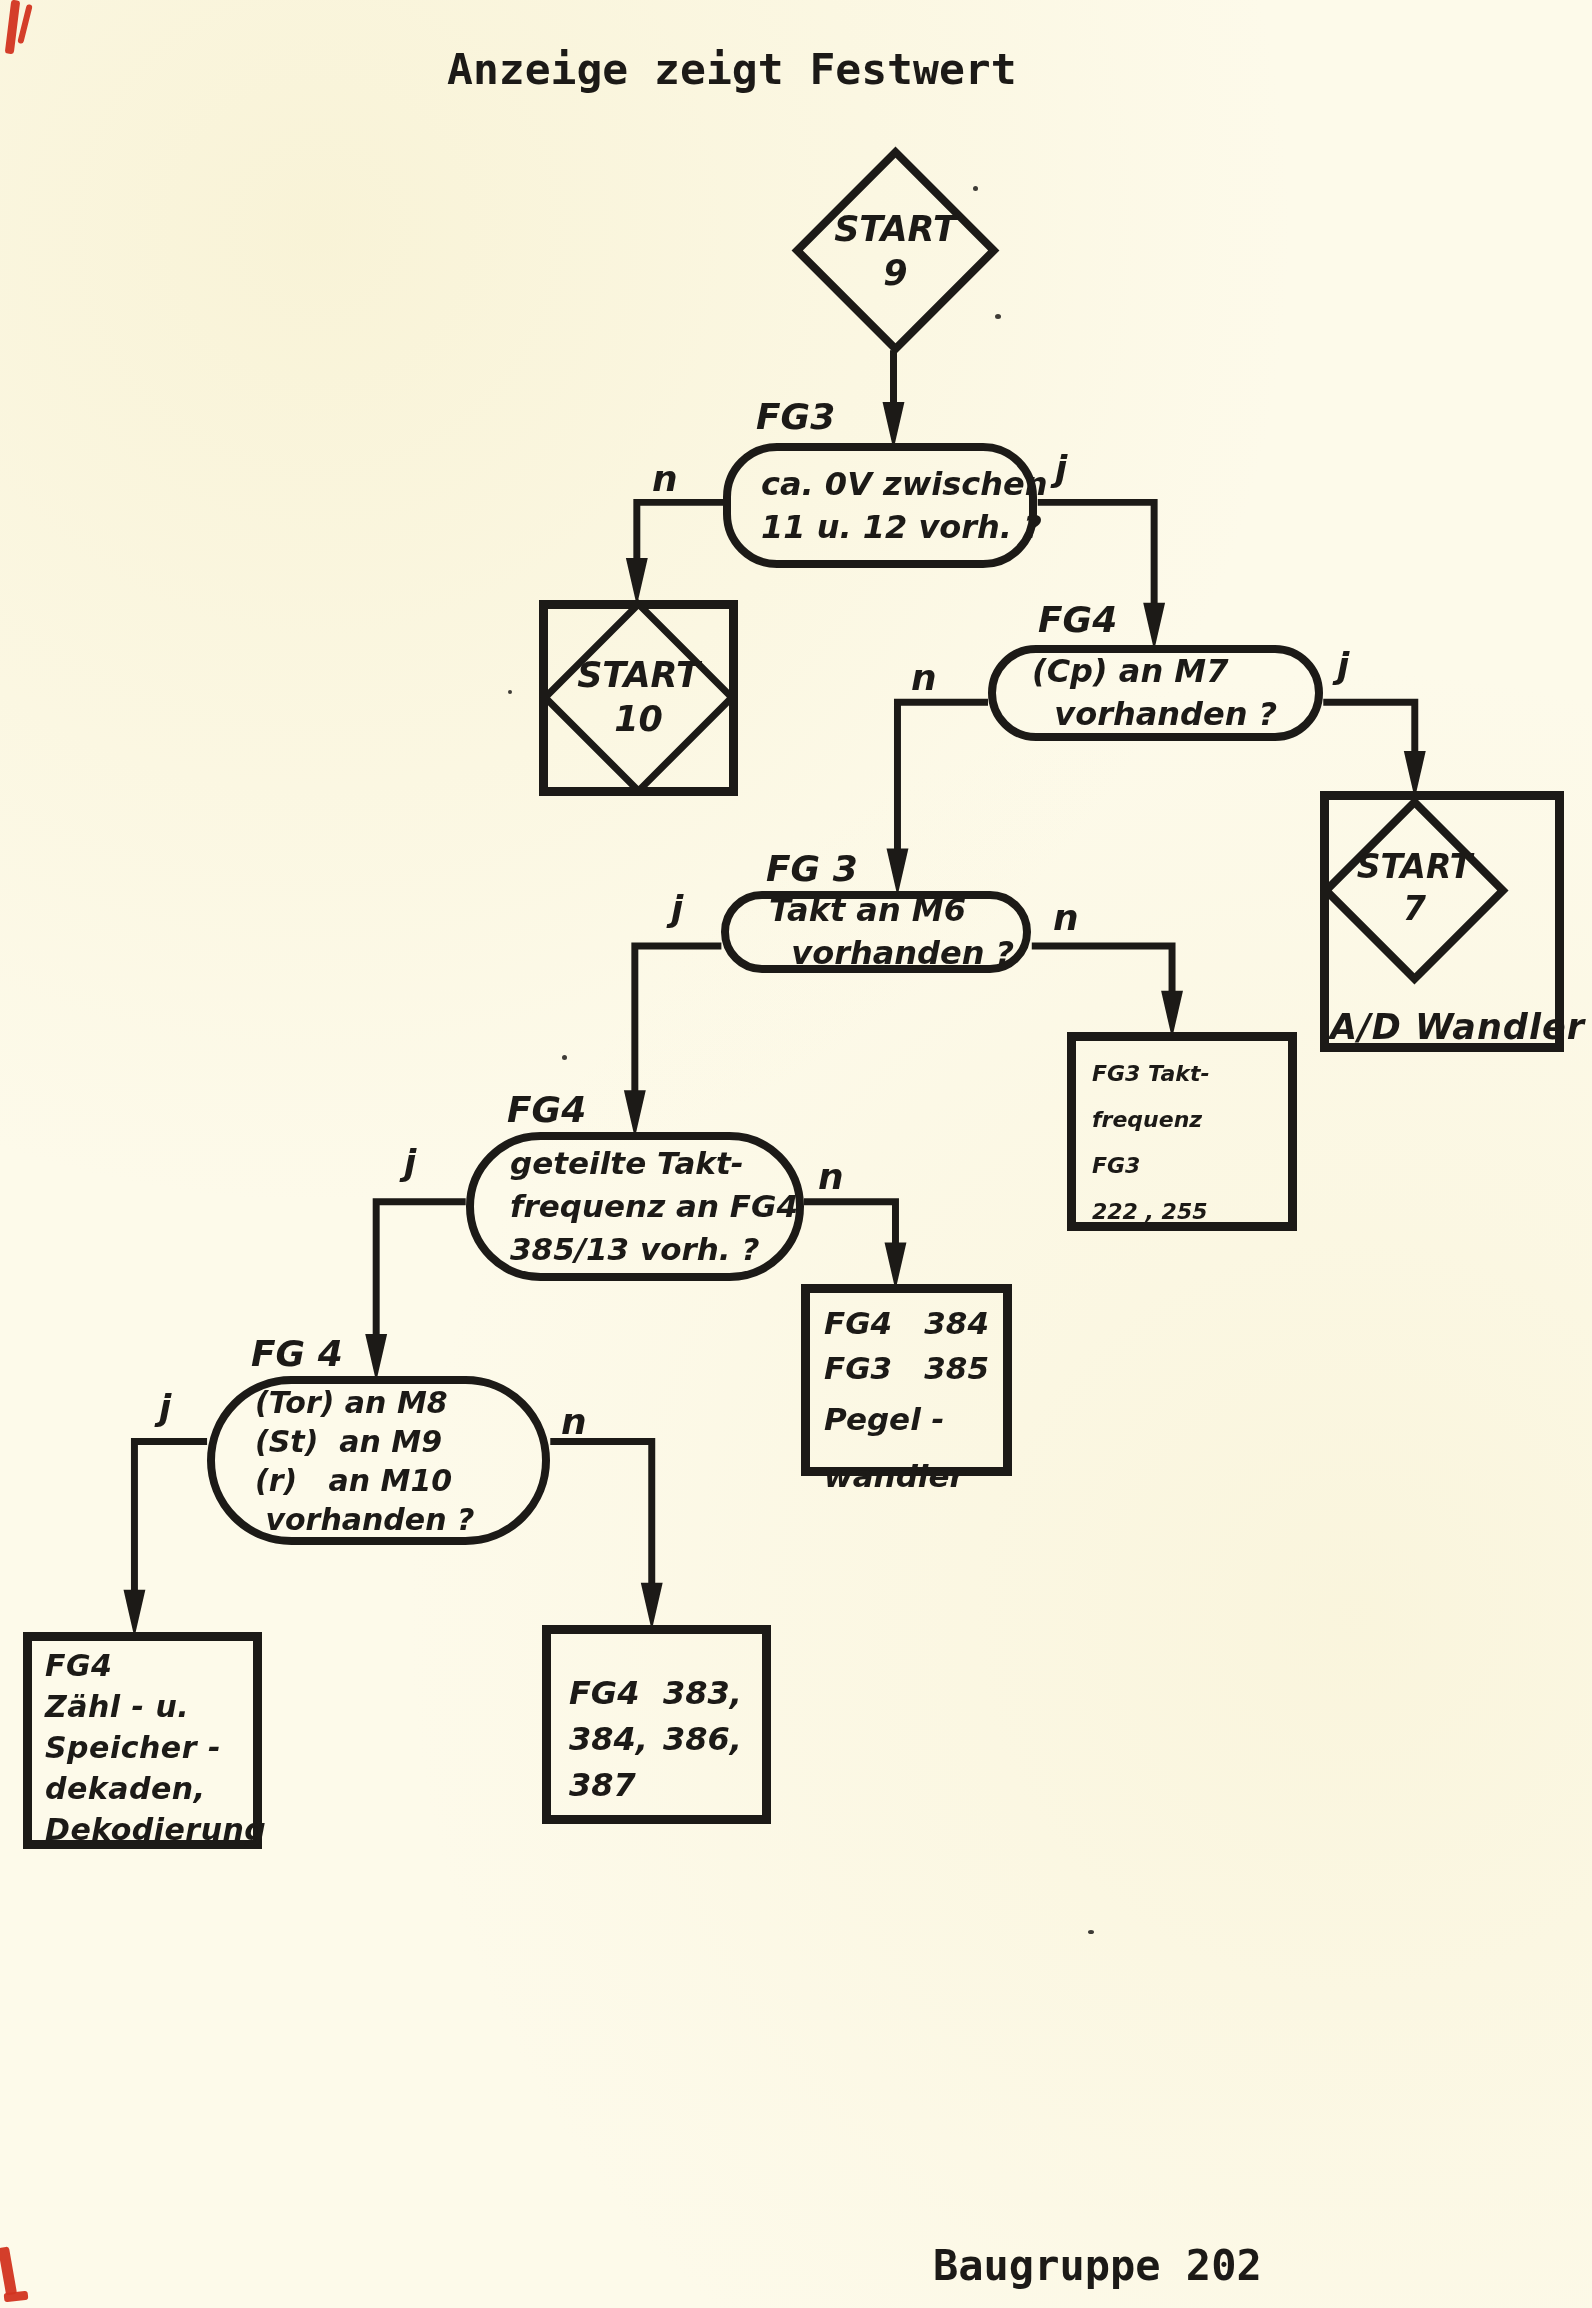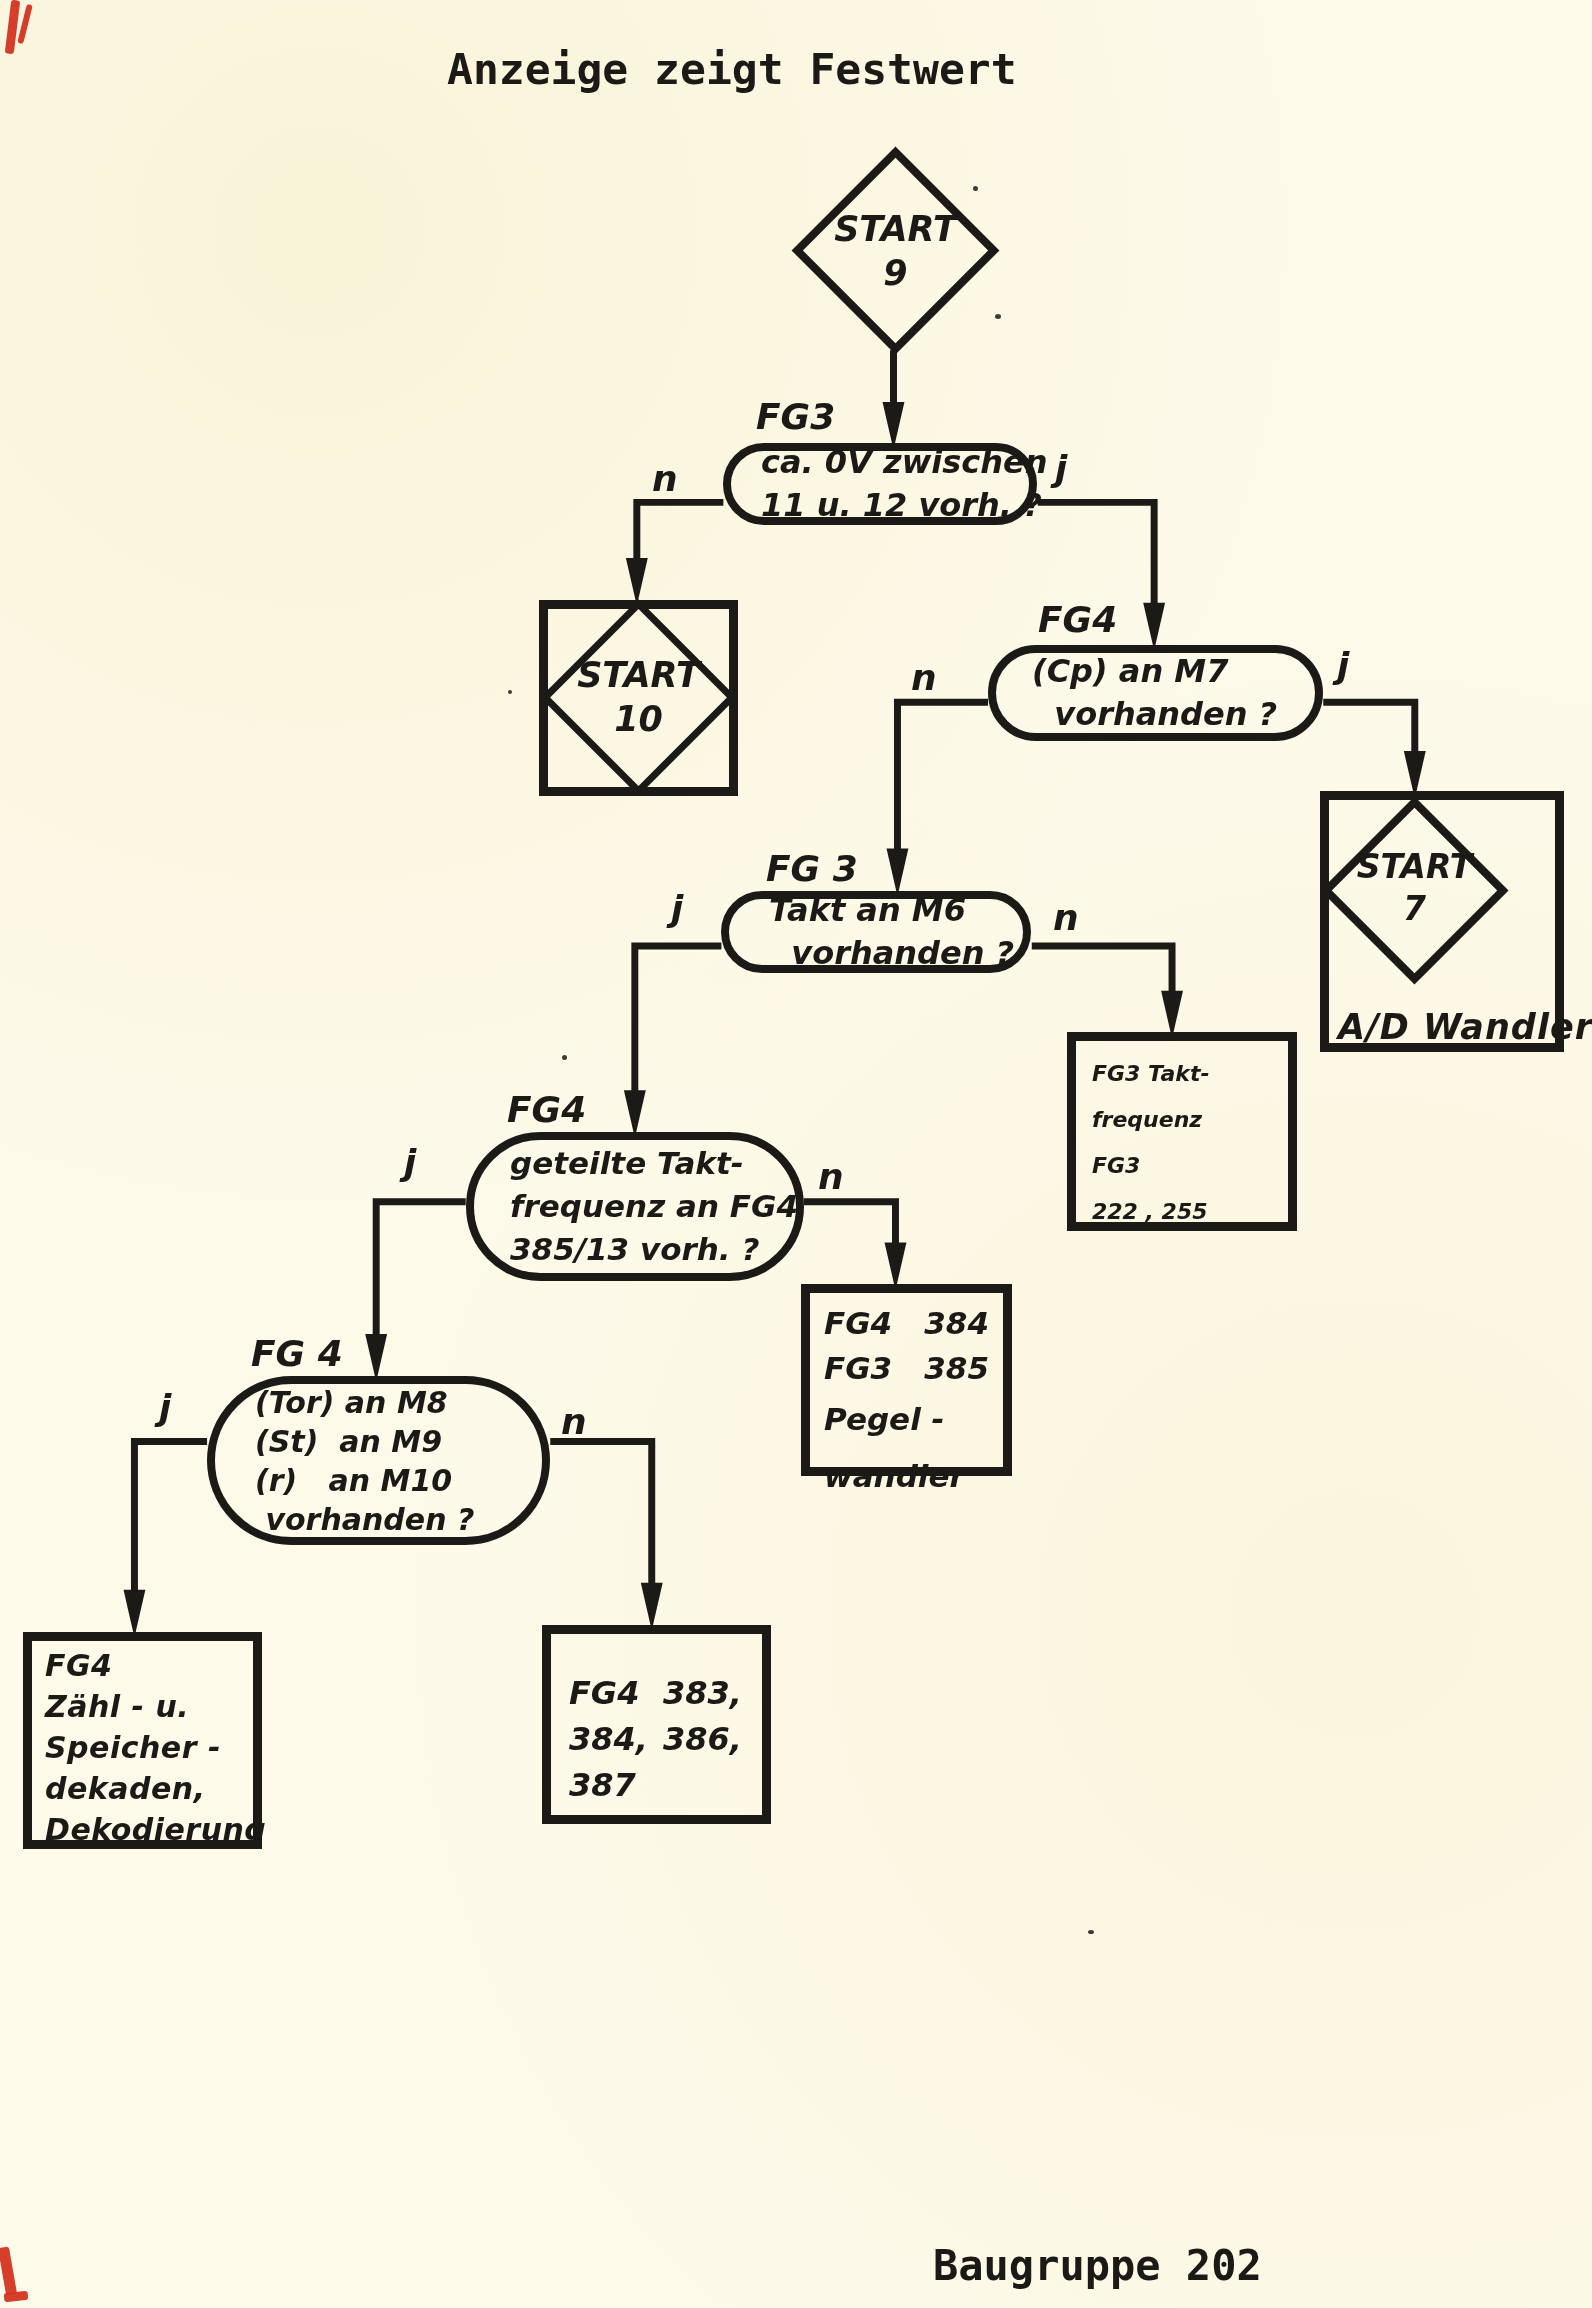--- a/index.html
+++ b/index.html
@@ -83,21 +83,21 @@
   <div class="typewriter" style="left:447px; top:44px; font-size:43px;">Anzeige zeigt Festwert</div>
   <div class="typewriter" style="left:933px; top:2241px; font-size:42px;">Baugruppe 202</div>
 
   <div class="diamond" style="left:822px; top:177px; width:147px; height:147px;"></div>
   <div class="dtext" style="left:814px; top:207px; width:163px;">
     <div>START</div>
     <div>9</div>
   </div>
 
   <div class="tag hand" style="left:756px; top:396px;">FG3</div>
-  <div class="pill hand" style="left:723px; top:443px; width:314px; height:82px; border-radius:54px; padding-left:30px;">
+  <div class="pill hand" style="left:723px; top:443px; width:314px; height:125px; border-radius:54px; padding-left:30px;">
     <div class="ln">ca. 0V zwischen</div>
     <div class="ln">11 u. 12 vorh. ?</div>
   </div>
   <div class="elabel hand" style="left:652px; top:458px;">n</div>
   <div class="elabel hand" style="left:1055px; top:448px;">j</div>
 
   <div class="rbox" style="left:539px; top:600px; width:199px; height:196px;"></div>
   <div class="diamond" style="left:569px; top:628px; width:139px; height:139px; border-width:7px;"></div>
   <div class="dtext" style="left:557px; top:653px; width:163px;">
     <div>START</div>
@@ -111,21 +111,21 @@
   </div>
   <div class="elabel hand" style="left:911px; top:657px;">n</div>
   <div class="elabel hand" style="left:1337px; top:645px;">j</div>
 
   <div class="rbox" style="left:1320px; top:791px; width:244px; height:261px;"></div>
   <div class="diamond" style="left:1348px; top:824px; width:133px; height:133px;"></div>
   <div class="dtext" style="left:1333px; top:846px; width:163px; font-size:33px; line-height:42px;">
     <div>START</div>
     <div>7</div>
   </div>
-  <div class="hand" style="position:absolute; left:1330px; top:1007px; font-size:35px; letter-spacing:1px; white-space:pre;padding-left:8px;">A/D Wandler</div>
+  <div class="hand" style="position:absolute; left:1330px; top:1007px; font-size:35px; letter-spacing:1px; white-space:pre;">A/D Wandler</div>
 
   <div class="tag hand" style="left:766px; top:848px;">FG 3</div>
   <div class="pill hand" style="left:721px; top:891px; width:310px; height:82px; border-radius:54px; padding-left:40px;">
     <div class="ln">Takt an M6</div>
     <div class="ln">  vorhanden ?</div>
   </div>
   <div class="elabel hand" style="left:671px; top:888px;">j</div>
   <div class="elabel hand" style="left:1053px; top:897px;">n</div>
 
   <div class="rbox hand" style="left:1067px; top:1032px; width:230px; height:199px; padding:10px 0 0 16px; font-size:22px; line-height:46px;">

